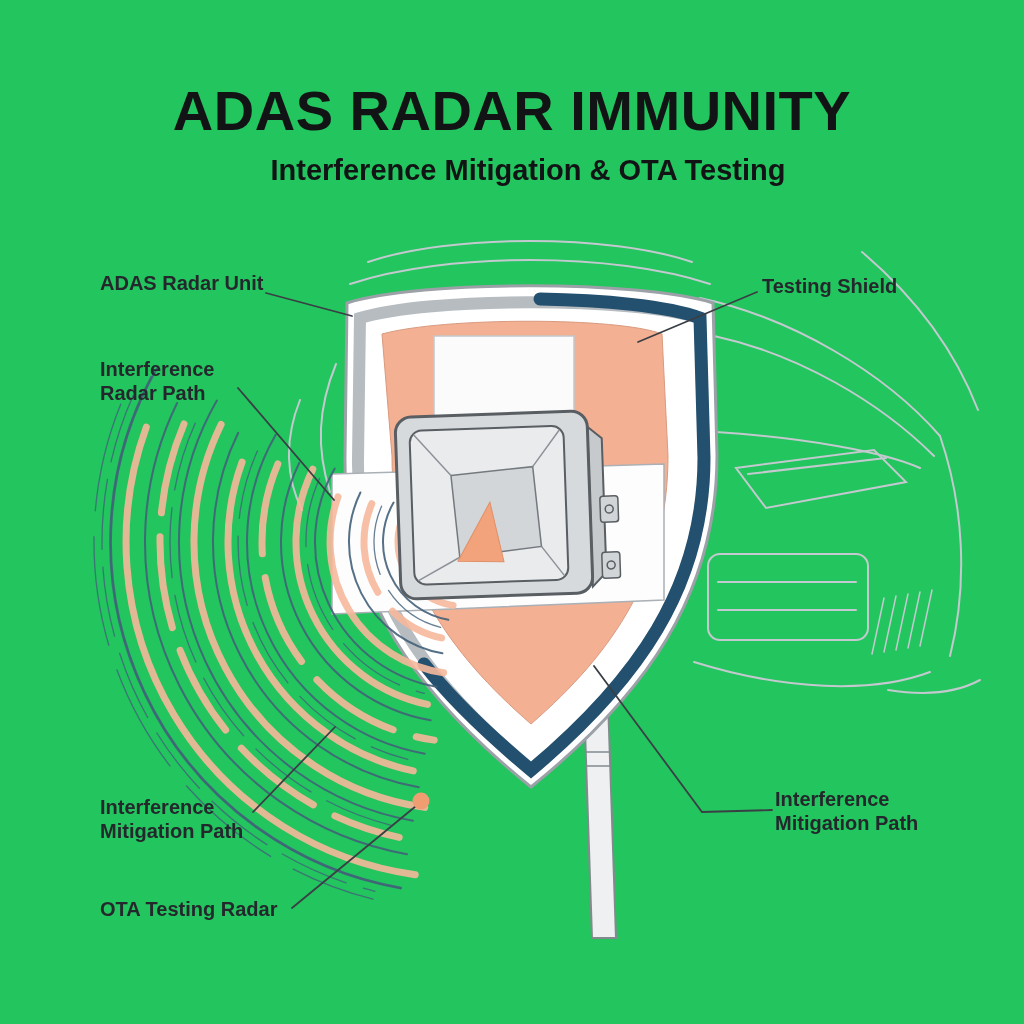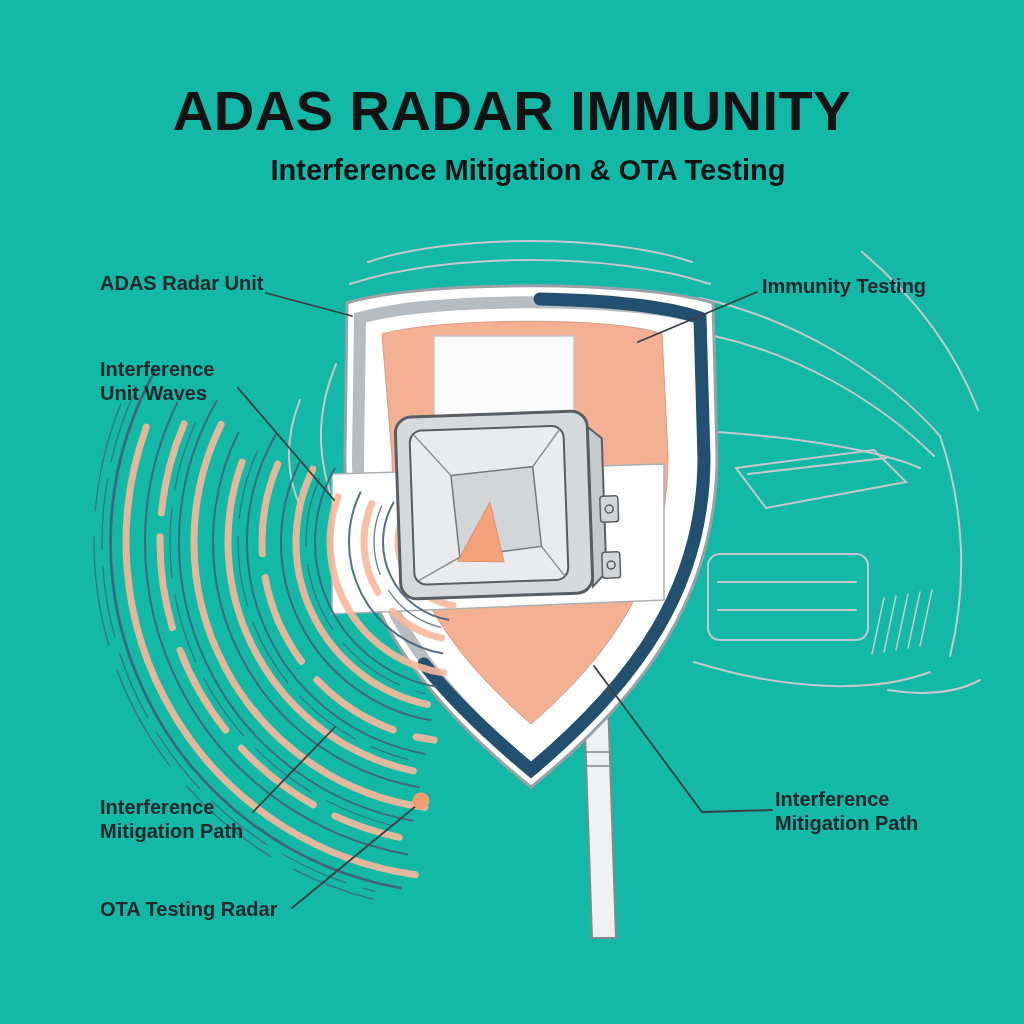--- a/index.html
+++ b/index.html
@@ -1,18 +1,18 @@
 <!DOCTYPE html>
 <html style="--title-text: #111315; --label-text: #24282c; --leader-line: #3a3f45; --shield-navy: #24506f; --shield-gray-band: #b7bcc1; --shield-outline: #9ba1a7; --shield-salmon: #f4b093; --car-line: #c3c9ce; --ota-dot: #f09d72; --radar-body: #e9ebed; --radar-back: #d7dadd; --radar-facet: #d2d6d9; --radar-edge: #595e63; --pole-fill: #eef0f1; --pole-edge: #84898e;"><head>
 <meta charset="utf-8">
 <style>
   html,body{margin:0;padding:0;background:#ffffff;}
   .stage{
     position:relative;width:1024px;height:1024px;overflow:hidden;
-    background:#14b8a6;font-family:"Liberation Sans",sans-serif;
+    background:#22c55e;font-family:"Liberation Sans",sans-serif;
   }
   .titles{position:absolute;left:0;top:82px;width:1024px;text-align:center;}
   .title{
     font-size:56px;font-weight:800;letter-spacing:0.5px;color:var(--title-text,#111315);
     margin:0;line-height:1.05;
   }
   .subtitle{
     font-size:29px;font-weight:700;color:var(--title-text,#14171a);
     margin:14px 0 0 0;line-height:1.1;padding-left:32px;
   }
@@ -126,25 +126,25 @@
       <path d="M 253 812 L 335 727"></path>
       <path d="M 292 908 L 416 806"></path>
       <path d="M 772 810 L 702 812 L 594 666"></path>
     </g>
 
     <circle cx="421" cy="801" r="8.5" fill="var(--ota-dot)"></circle>
   </svg>
 
   <div class="label" style="left:100px;top:272px;">ADAS Radar Unit</div>
 
-  <div class="label" style="left:762px;top:275px;">Immunity Testing</div>
+  <div class="label" style="left:762px;top:275px;">Testing Shield</div>
 
   <div class="label" style="left:100px;top:358px;">
     <div>Interference</div>
-    <div>Unit Waves</div>
+    <div>Radar Path</div>
   </div>
 
   <div class="label" style="left:100px;top:796px;">
     <div>Interference</div>
     <div>Mitigation Path</div>
   </div>
 
   <div class="label" style="left:100px;top:898px;">OTA Testing Radar</div>
 
   <div class="label" style="left:775px;top:788px;">

